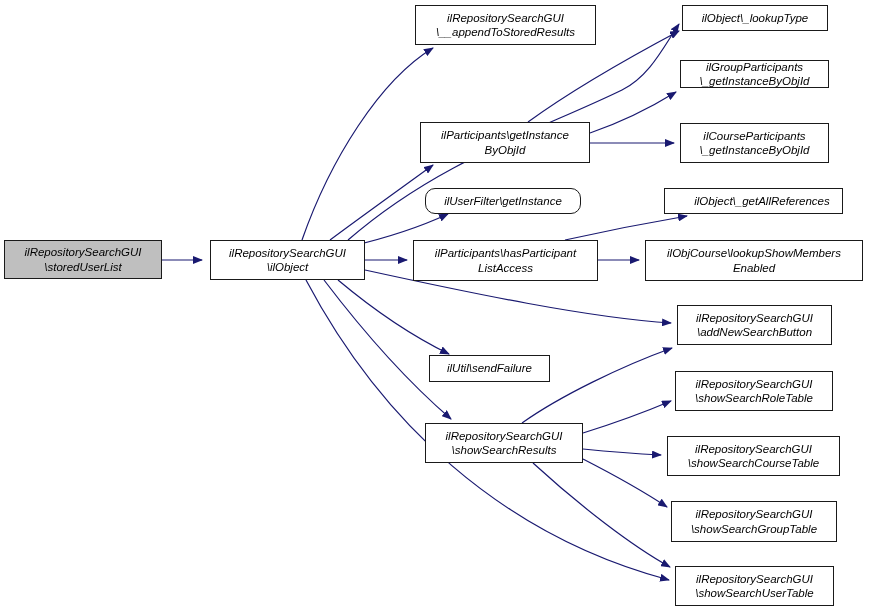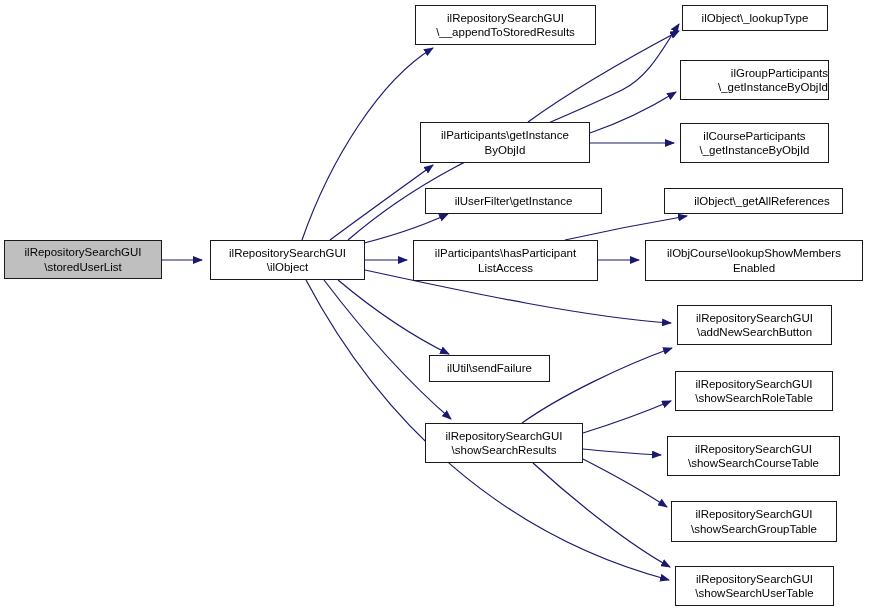--- a/index.html
+++ b/index.html
@@ -20,21 +20,21 @@
     display:flex;flex-direction:column;
     justify-content:center;align-items:center;
     text-align:center;
     font-size:11.5px;
     line-height:14.5px;
     color:#000000;
     white-space:nowrap;
     cursor:pointer;
   }
   .node.highlight{background:#bfbfbf;cursor:default;}
-  .node-line{display:block;}
+  .node-line{display:block;font-style:italic;}
 </style>
 </head>
 <body>
 
 <div id="stage">
   <svg id="edge-layer" xmlns="http://www.w3.org/2000/svg" width="869" height="613" viewBox="0 0 869 613">
     <defs>
       <marker id="arrow" markerWidth="10" markerHeight="8" refX="9" refY="4" orient="auto" markerUnits="userSpaceOnUse">
         <path d="M0,0 L10,4 L0,8 z" fill="#191970"></path>
       </marker>
@@ -71,33 +71,33 @@
       <span class="node-line">ilRepositorySearchGUI</span>
       <span class="node-line">\ilObject</span>
     </div>
     <div class="node" style="left: 415px; top: 5px; width: 181px; height: 40px;">
       <span class="node-line">ilRepositorySearchGUI</span>
       <span class="node-line">\__appendToStoredResults</span>
     </div>
     <div class="node" style="left: 682px; top: 5px; width: 146px; height: 26px;">
       <span class="node-line">ilObject\_lookupType</span>
     </div>
-    <div class="node" style="left: 680px; top: 60px; width: 149px; height: 40px; align-items: flex-end;">
+    <div class="node" style="left: 680px; top: 60px; width: 149px; height: 28px;">
       <span class="node-line">ilGroupParticipants</span>
       <span class="node-line">\_getInstanceByObjId</span>
     </div>
     <div class="node" style="left: 420px; top: 122px; width: 170px; height: 41px;">
       <span class="node-line">ilParticipants\getInstance</span>
       <span class="node-line">ByObjId</span>
     </div>
     <div class="node" style="left: 680px; top: 123px; width: 149px; height: 40px; text-align: center;">
       <span class="node-line">ilCourseParticipants</span>
       <span class="node-line">\_getInstanceByObjId</span>
     </div>
-    <div class="node" style="left: 425px; top: 188px; width: 177px; height: 26px;">
+    <div class="node" style="left: 425px; top: 188px; width: 156px; height: 26px; border-radius: 10px;">
       <span class="node-line">ilUserFilter\getInstance</span>
     </div>
     <div class="node" style="left: 664px; top: 188px; width: 179px; height: 26px; padding-left: 17px;">
       <span class="node-line">ilObject\_getAllReferences</span>
     </div>
     <div class="node" style="left: 413px; top: 240px; width: 185px; height: 41px;">
       <span class="node-line">ilParticipants\hasParticipant</span>
       <span class="node-line">ListAccess</span>
     </div>
     <div class="node" style="left: 645px; top: 240px; width: 218px; height: 41px;">

